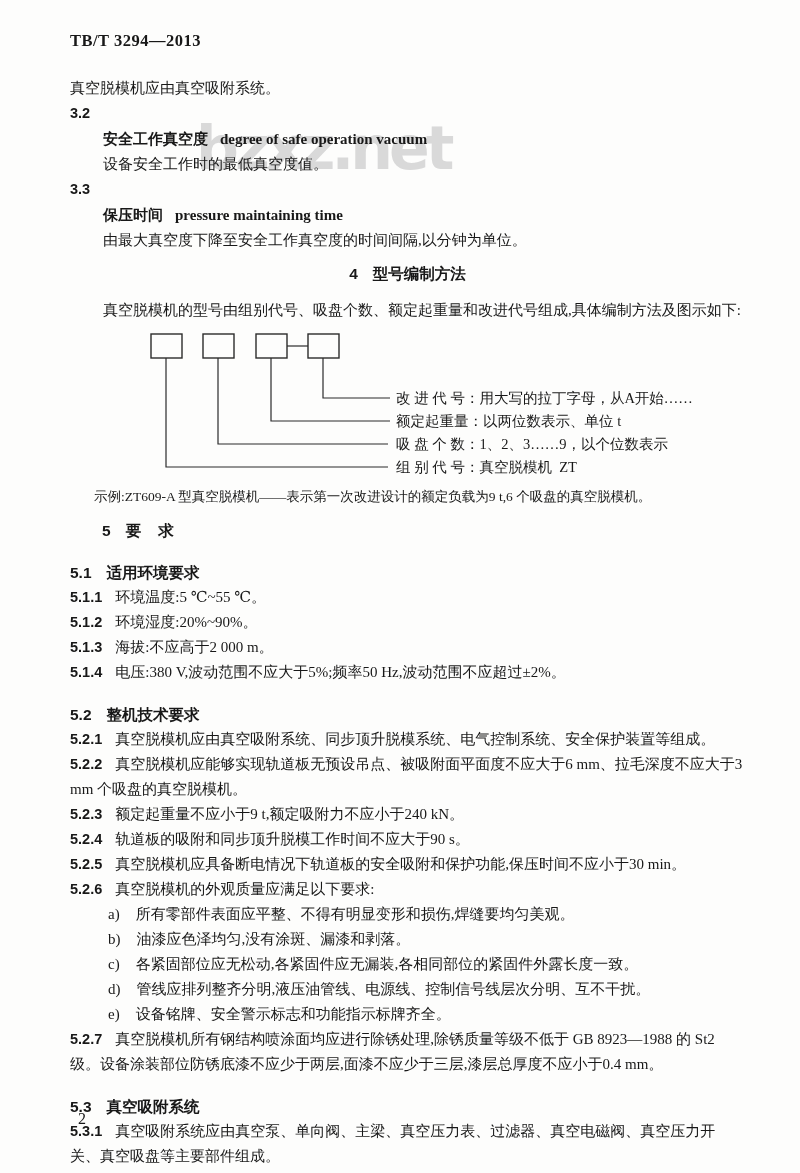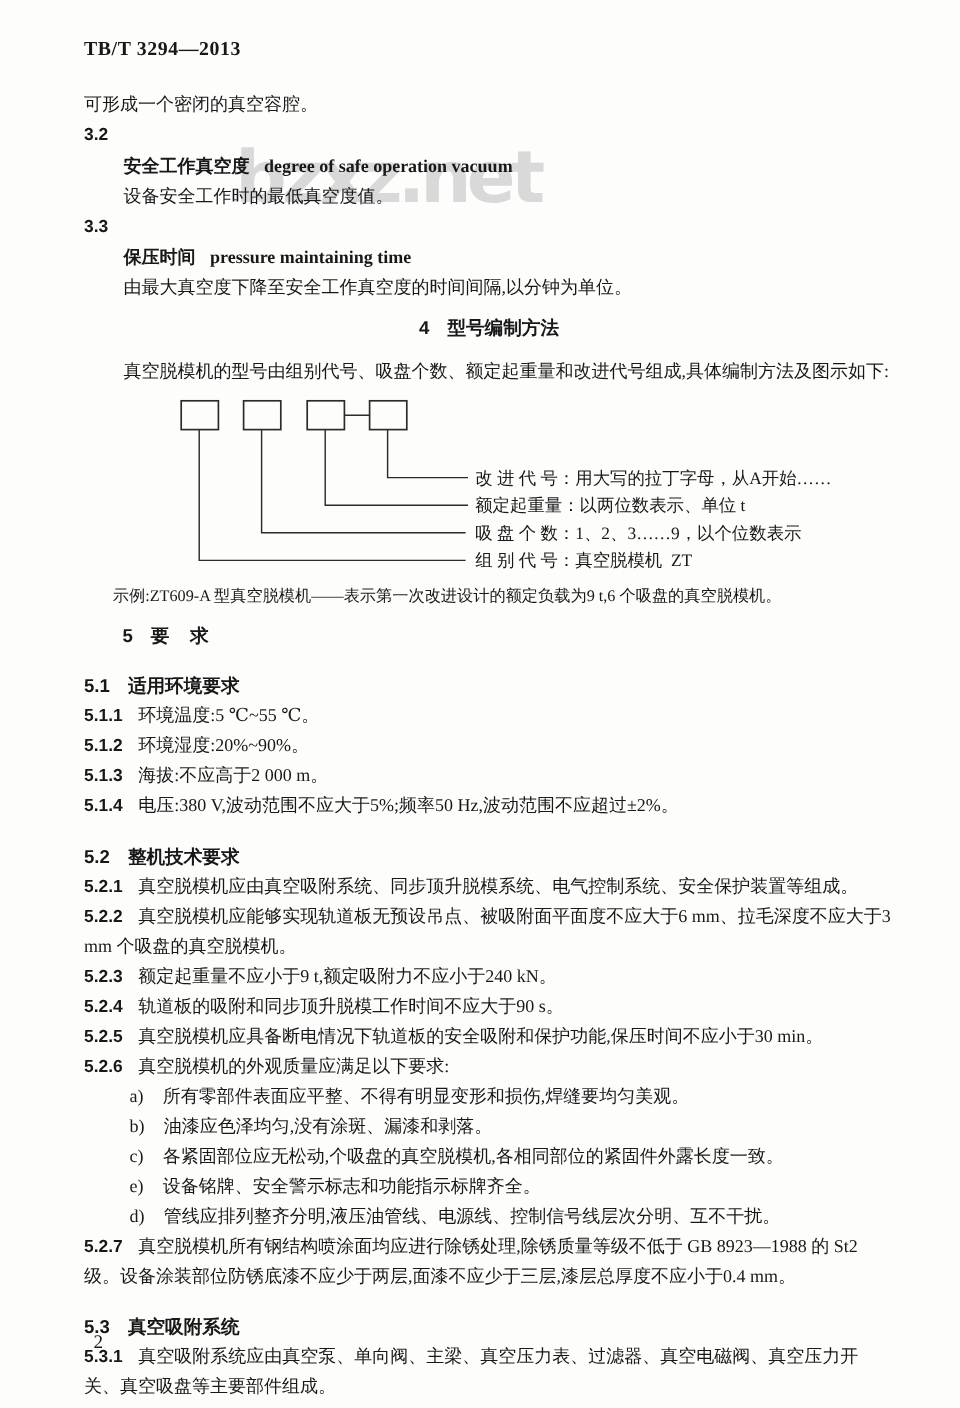--- a/index.html
+++ b/index.html
@@ -93,21 +93,21 @@
 <body>
 
 <div class="page">
 
   <div class="watermark">bzxz.net</div>
 
   <div class="content">
 
     <p class="doc-header">TB/T 3294—2013</p>
 
-    <p>可形成一个密闭的真空容腔。</p>
+    <p>真空脱模机应由真空吸附系统。</p>
 
     <p><span class="term-num">3.2</span></p>
     <p class="indent">
       <span class="term-zh">安全工作真空度</span><span class="term-en">degree of safe operation vacuum</span>
     </p>
     <p class="indent">设备安全工作时的最低真空度值。</p>
 
     <p><span class="term-num">3.3</span></p>
     <p class="indent">
       <span class="term-zh">保压时间</span><span class="term-en">pressure maintaining time</span>
@@ -155,23 +155,23 @@
     </p>
     <p><span class="clause-num">5.2.1</span><span>真空脱模机应由真空吸附系统、同步顶升脱模系统、电气控制系统、安全保护装置等组成。</span></p>
     <p><span class="clause-num">5.2.2</span><span>真空脱模机应能够实现轨道板无预设吊点、被吸附面平面度不应大于6 mm、拉毛深度不应大于3 mm 个吸盘的真空脱模机。</span></p>
     <p><span class="clause-num">5.2.3</span><span>额定起重量不应小于9 t,额定吸附力不应小于240 kN。</span></p>
     <p><span class="clause-num">5.2.4</span><span>轨道板的吸附和同步顶升脱模工作时间不应大于90 s。</span></p>
     <p><span class="clause-num">5.2.5</span><span>真空脱模机应具备断电情况下轨道板的安全吸附和保护功能,保压时间不应小于30 min。</span></p>
     <p><span class="clause-num">5.2.6</span><span>真空脱模机的外观质量应满足以下要求:</span></p>
 
     <p class="letter-item"><span class="letter-label">a)</span><span>所有零部件表面应平整、不得有明显变形和损伤,焊缝要均匀美观。</span></p>
     <p class="letter-item"><span class="letter-label">b)</span><span>油漆应色泽均匀,没有涂斑、漏漆和剥落。</span></p>
-    <p class="letter-item"><span class="letter-label">c)</span><span>各紧固部位应无松动,个吸盘的真空脱模机,各相同部位的紧固件外露长度一致。</span></p>
+    <p class="letter-item"><span class="letter-label">c)</span><span>各紧固部位应无松动,各紧固件应无漏装,各相同部位的紧固件外露长度一致。</span></p>
+    <p class="letter-item"><span class="letter-label">d)</span><span>管线应排列整齐分明,液压油管线、电源线、控制信号线层次分明、互不干扰。</span></p>
     <p class="letter-item"><span class="letter-label">e)</span><span>设备铭牌、安全警示标志和功能指示标牌齐全。</span></p>
-    <p class="letter-item"><span class="letter-label">d)</span><span>管线应排列整齐分明,液压油管线、电源线、控制信号线层次分明、互不干扰。</span></p>
 
     <p><span class="clause-num">5.2.7</span><span>真空脱模机所有钢结构喷涂面均应进行除锈处理,除锈质量等级不低于 GB 8923—1988 的 St2 级。设备涂装部位防锈底漆不应少于两层,面漆不应少于三层,漆层总厚度不应小于0.4 mm。</span></p>
 
     <p class="sec-heading">
       <span class="sec-num">5.3</span><span class="sec-title">真空吸附系统</span>
     </p>
     <p><span class="clause-num">5.3.1</span><span>真空吸附系统应由真空泵、单向阀、主梁、真空压力表、过滤器、真空电磁阀、真空压力开关、真空吸盘等主要部件组成。</span></p>
 
   </div>
 

